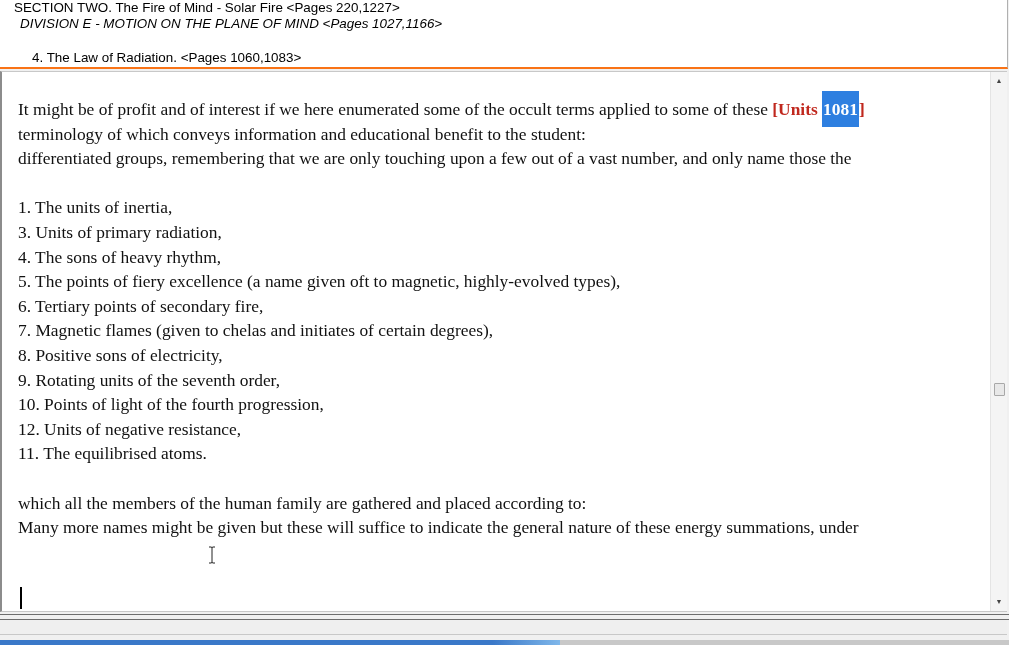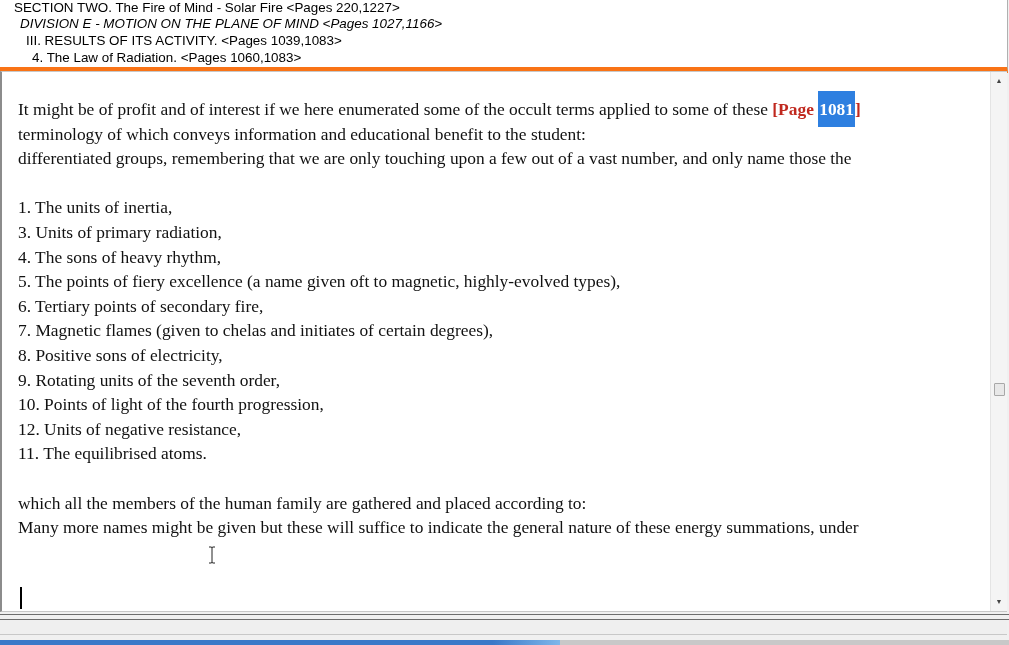--- a/index.html
+++ b/index.html
@@ -19,21 +19,21 @@
     }
     
     .outline-panel {
       position: absolute;
       left: 0;
       top: 0;
       width: 1007px;
       height: 67px;
       background: #ffffff;
       border-right: 1px solid #b0b0b0;
-      border-bottom: 6px solid #f97316;
+      border-bottom: 2px solid #f97316;
       font-family: "Liberation Sans", sans-serif;
       font-size: 13.4px;
       color: #000;
       line-height: 16px;
     }
     .outline-line {
       position: absolute;
       white-space: nowrap;
       cursor: pointer;
     }
@@ -163,27 +163,26 @@
     }
   </style>
 </head>
 <body>
 
 <div class="app">
 
   <div class="outline-panel">
     <div class="outline-line l0">SECTION TWO.  The Fire of Mind - Solar Fire &lt;Pages 220,1227&gt;</div>
     <div class="outline-line l1">DIVISION E - MOTION ON THE PLANE OF MIND &lt;Pages 1027,1166&gt;</div>
-    <div class="outline-line l2">III. RESULTS OF ITS ACTIVITY. &lt;Pages 1039,1083&gt;</div>
     <div class="outline-line l3">4. The Law of Radiation. &lt;Pages 1060,1083&gt;</div>
   </div>
 
   <div class="editor-panel">
     <div class="editor-content">
-      <p class="para"><span>It might be of profit and of interest if we here enumerated some of the occult terms applied to some of these </span><span class="page-marker"><span>[Page </span><span class="page-num-selected">1081</span><span>]</span></span></p>
+      <p class="para"><span>It might be of profit and of interest if we here enumerated some of the occult terms applied to some of these </span><span class="page-marker"><span>[Units </span><span class="page-num-selected">1081</span><span>]</span></span></p>
       <p class="para">terminology of which conveys information and educational benefit to the student:</p>
       <p class="para">differentiated groups, remembering that we are only touching upon a few out of a vast number, and only name those the</p>
       <div class="para-gap"></div>
 
       <p class="list-item">1. The units of inertia,</p>
       <p class="list-item">3. Units of primary radiation,</p>
       <p class="list-item">4. The sons of heavy rhythm,</p>
       <p class="list-item">5. The points of fiery excellence (a name given oft to magnetic, highly-evolved types),</p>
       <p class="list-item">6. Tertiary points of secondary fire,</p>
       <p class="list-item">7. Magnetic flames (given to chelas and initiates of certain degrees),</p>

